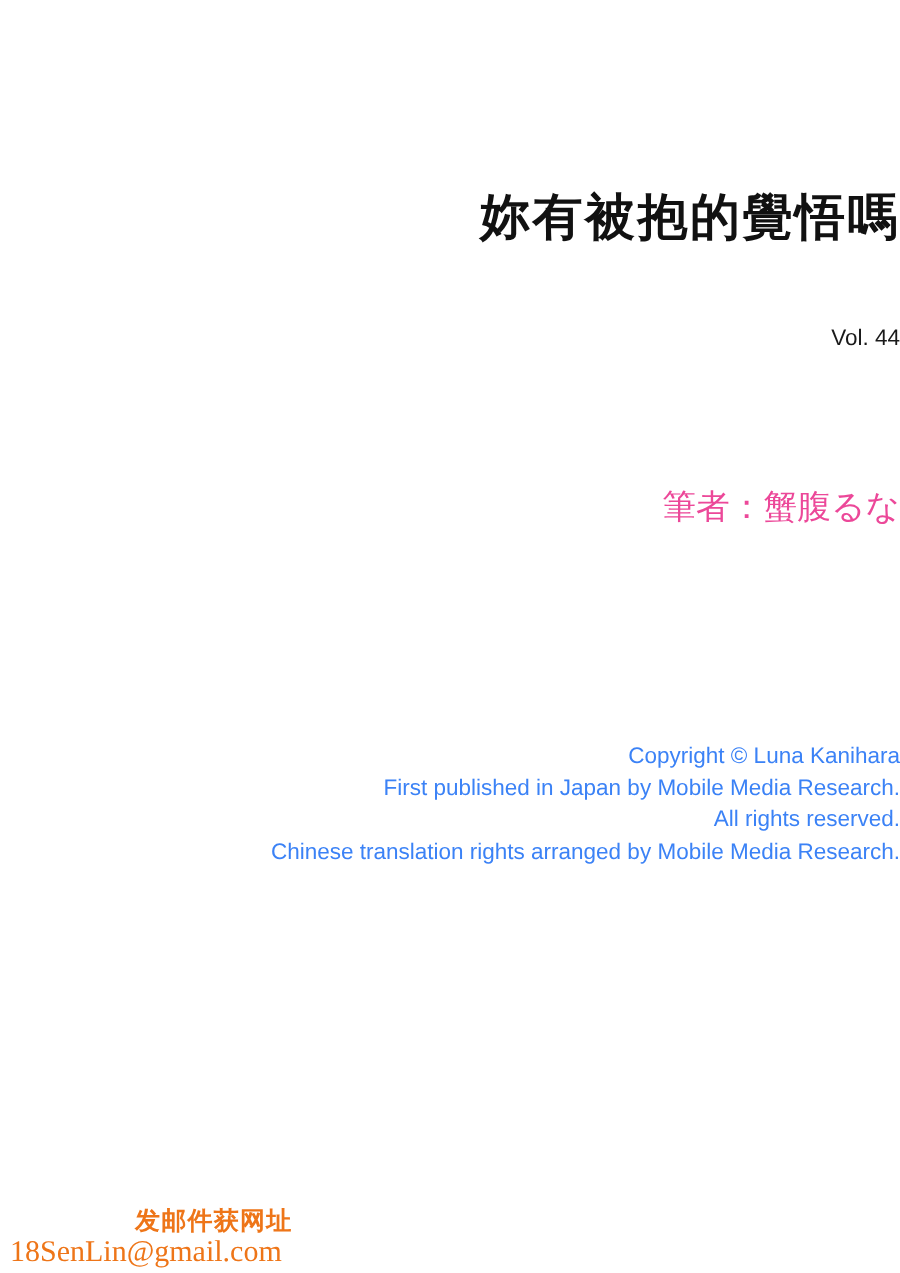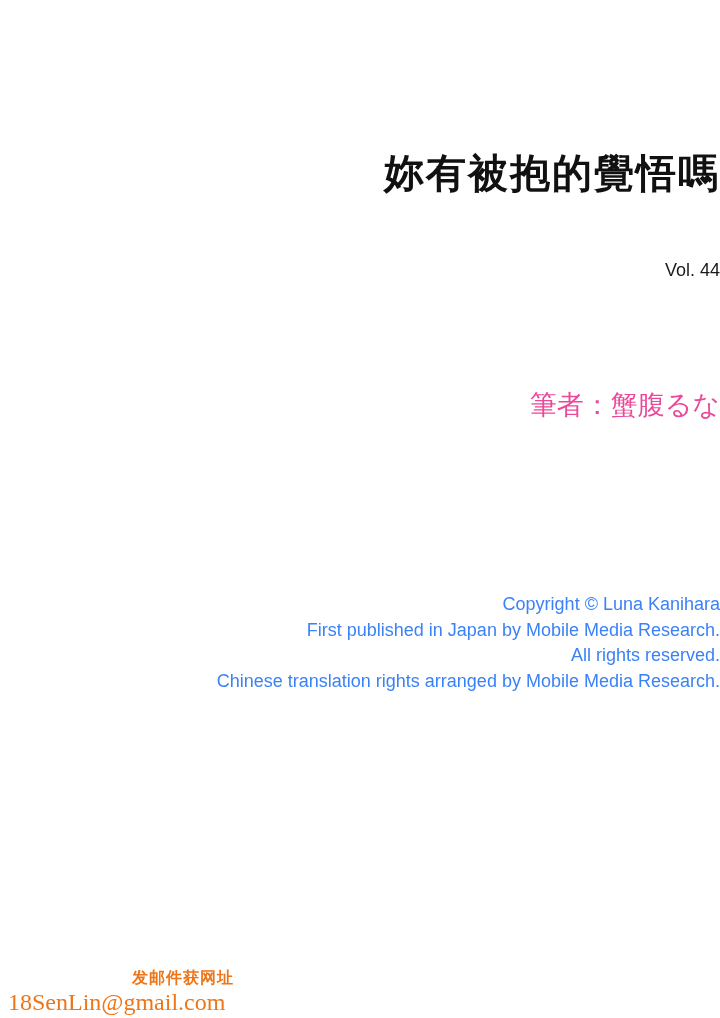--- a/index.html
+++ b/index.html
@@ -89,21 +89,21 @@
   
   .footer-contact {
     position: absolute;
     left: 8px;
     bottom: 3px;
     width: 228px;
     color: #ee7518;
   }
   .contact-notice {
     text-align: right;
-    font-size: 16px;
+    font-size: 20px;
     font-weight: bold;
     letter-spacing: 1px;
     padding-right: 2px;
     line-height: 23px;
   }
   .contact-email {
     font-family: "Liberation Serif", serif;
     font-size: 24px;
     font-weight: normal;
     letter-spacing: 0px;

